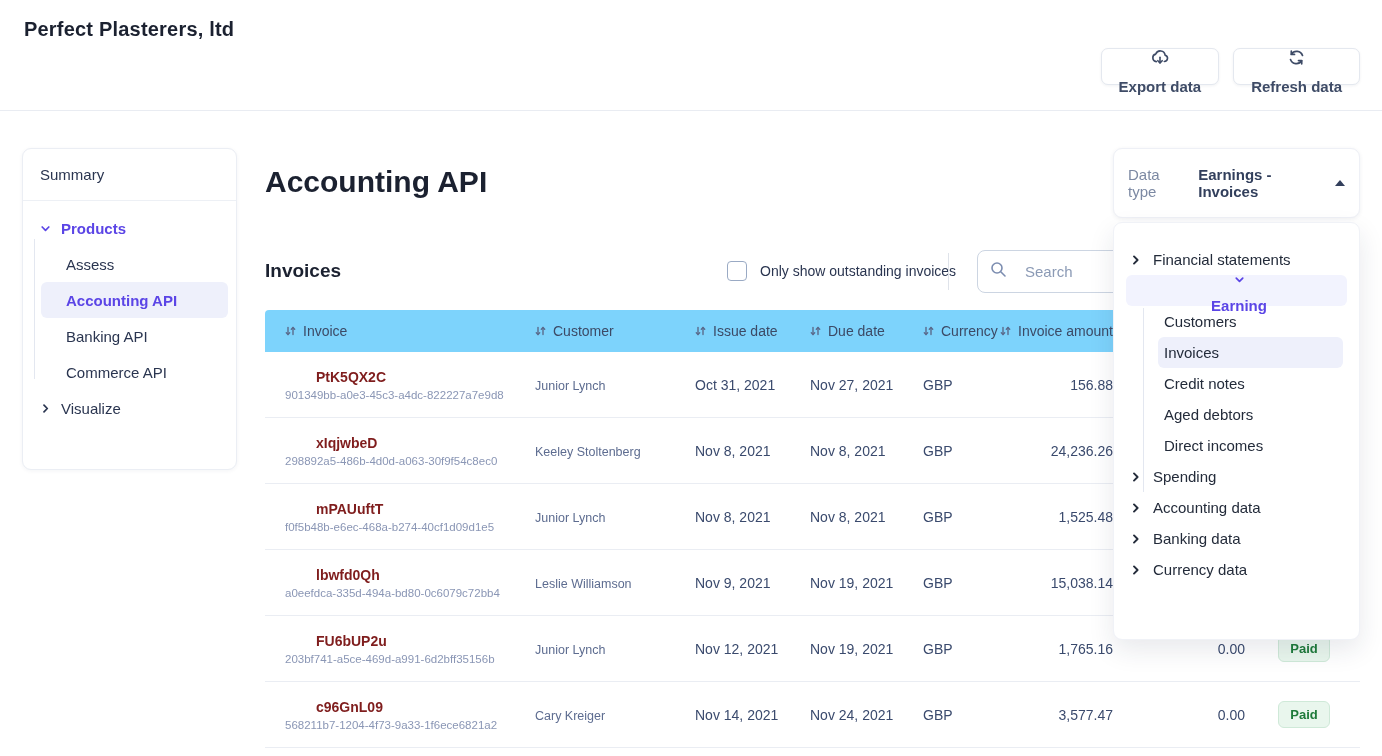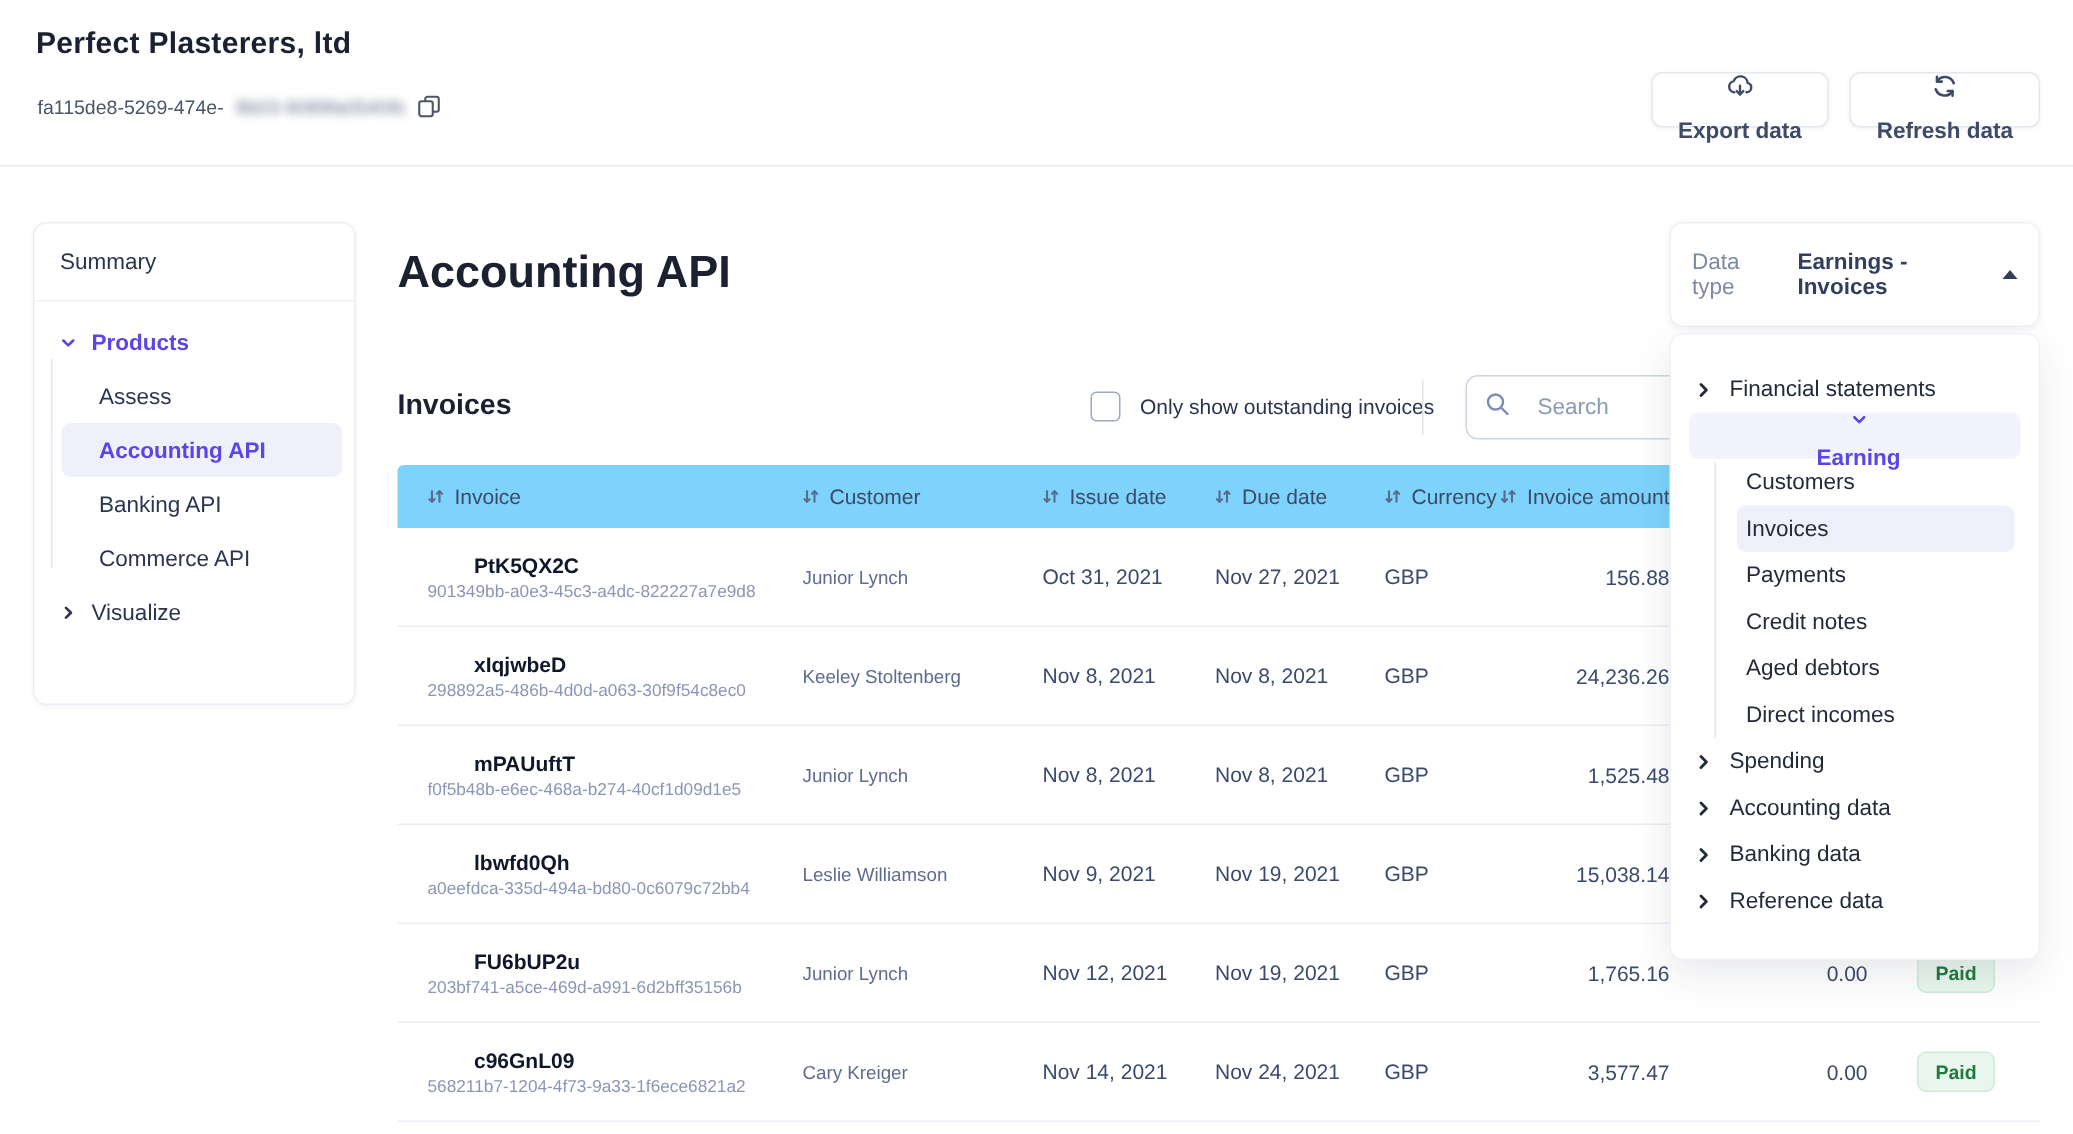--- a/index.html
+++ b/index.html
@@ -50,21 +50,21 @@
   .th { display:flex; align-items:center; gap:7px; font-size:14px; color:#3c4a66; font-weight:500; cursor:pointer; }
   .tr { display:flex; height:66px; align-items:center; border-bottom:1px solid #eaedf3; background:#fff; }
   .c1 { width:255px; padding-left:20px; }
   .c2 { width:160px; padding-left:15px; }
   .c3 { width:115px; padding-left:15px; }
   .c4 { width:113px; padding-left:15px; }
   .c5 { width:87px;  padding-left:15px; }
   .c6 { width:125px; justify-content:flex-end; padding-right:7px; display:flex; }
   .c7 { width:128px; justify-content:flex-end; padding-right:3px; display:flex; }
   .c8 { width:112px; justify-content:center; display:flex; }
-  .inv-code { font-size:14px; font-weight:700; color:#0f172a; margin-bottom:4px;padding-left:31px; }
+  .inv-code { font-size:14px; font-weight:700; color:#7f1d1d; margin-bottom:4px;padding-left:31px; }
   .inv-id { font-size:11.5px; color:#8a96b5; }
   .cust { font-size:12.5px; color:#5d6c90; }
   .dateval, .curval, .amtval { font-size:14px; color:#3a4a6d; }
   .status-badge { font-size:13px; font-weight:700; color:#1e7b3a; background:#e9f6ed; border:1px solid #cfe9d8;
                   border-radius:6px; padding:5px 11px; }
   .status-badge:empty { display:none; }
 
   
   .dt-button { position:absolute; left:1113px; top:148px; width:247px; height:70px; background:#fff; z-index:50;
                border:1px solid #eef0f6; border-radius:9px; box-shadow:0 1px 4px rgba(25,39,70,.07);
@@ -86,30 +86,20 @@
   .dt-treeline { position:absolute; left:29px; top:85px; width:1px; height:184px; background:#e3e7f0; }
 
   .chev svg, .sorticon svg { display:block; }
 </style>
 </head>
 <body>
 
 <div class="frame">
 
   <div class="company-name">Perfect Plasterers, ltd</div>
-  <div class="company-id">
-    <span>fa115de8-5269-474e-</span>
-    <span class="masked">8b03-9089fa0540Ib</span>
-    <span class="copy-btn">
-      <svg width="16" height="16" viewBox="0 0 16 16" fill="none" stroke="#4a5568" stroke-width="1.4">
-        <rect x="5.5" y="1.5" width="9" height="10" rx="1.5"></rect>
-        <rect x="1.5" y="4.5" width="9" height="10" rx="1.5" fill="#fff"></rect>
-      </svg>
-    </span>
-  </div>
   <div class="header-actions">
     <button class="btn">
       <span>
         <svg width="18" height="17" viewBox="0 0 18 17" fill="none" stroke="#3e4b66" stroke-width="1.6" stroke-linecap="round" stroke-linejoin="round">
           <path d="M5.3 12.6a3.8 3.8 0 0 1-.5-7.5 4.8 4.8 0 0 1 9.3 1.1 3.2 3.2 0 0 1-.8 6.3"></path>
           <path d="M9 8.2v5.6"></path>
             <path d="M6.8 11.7 9 13.9l2.2-2.2"></path>
         </svg>
       </span>
       <span>Export data</span>
@@ -378,21 +368,20 @@
     <div class="dt-row expanded">
       <span class="chev">
           <svg width="10" height="9" viewBox="0 0 10 9" fill="none" stroke="currentColor" stroke-width="1.9" stroke-linecap="round" stroke-linejoin="round">
             <path d="M1.4 3 5 6.6 8.6 3"></path>
           </svg>
         </span>
       <span>Earning</span>
     </div>
     <div class="dt-child">Customers</div>
     <div class="dt-child selected">Invoices</div>
-    <div class="dt-child">Payments</div>
     <div class="dt-child">Credit notes</div>
     <div class="dt-child">Aged debtors</div>
     <div class="dt-child">Direct incomes</div>
     <div class="dt-row">
       <span class="chev">
           <svg width="9" height="10" viewBox="0 0 9 10" fill="none" stroke="currentColor" stroke-width="1.9" stroke-linecap="round" stroke-linejoin="round">
             <path d="M3 1.4 6.6 5 3 8.6"></path>
           </svg>
         </span>
       <span>Spending</span>
@@ -412,17 +401,17 @@
           </svg>
         </span>
       <span>Banking data</span>
     </div>
     <div class="dt-row">
       <span class="chev">
           <svg width="9" height="10" viewBox="0 0 9 10" fill="none" stroke="currentColor" stroke-width="1.9" stroke-linecap="round" stroke-linejoin="round">
             <path d="M3 1.4 6.6 5 3 8.6"></path>
           </svg>
         </span>
-      <span>Reference data</span>
+      <span>Currency data</span>
     </div>
   </div>
 
 </div>
 
 </body></html>

